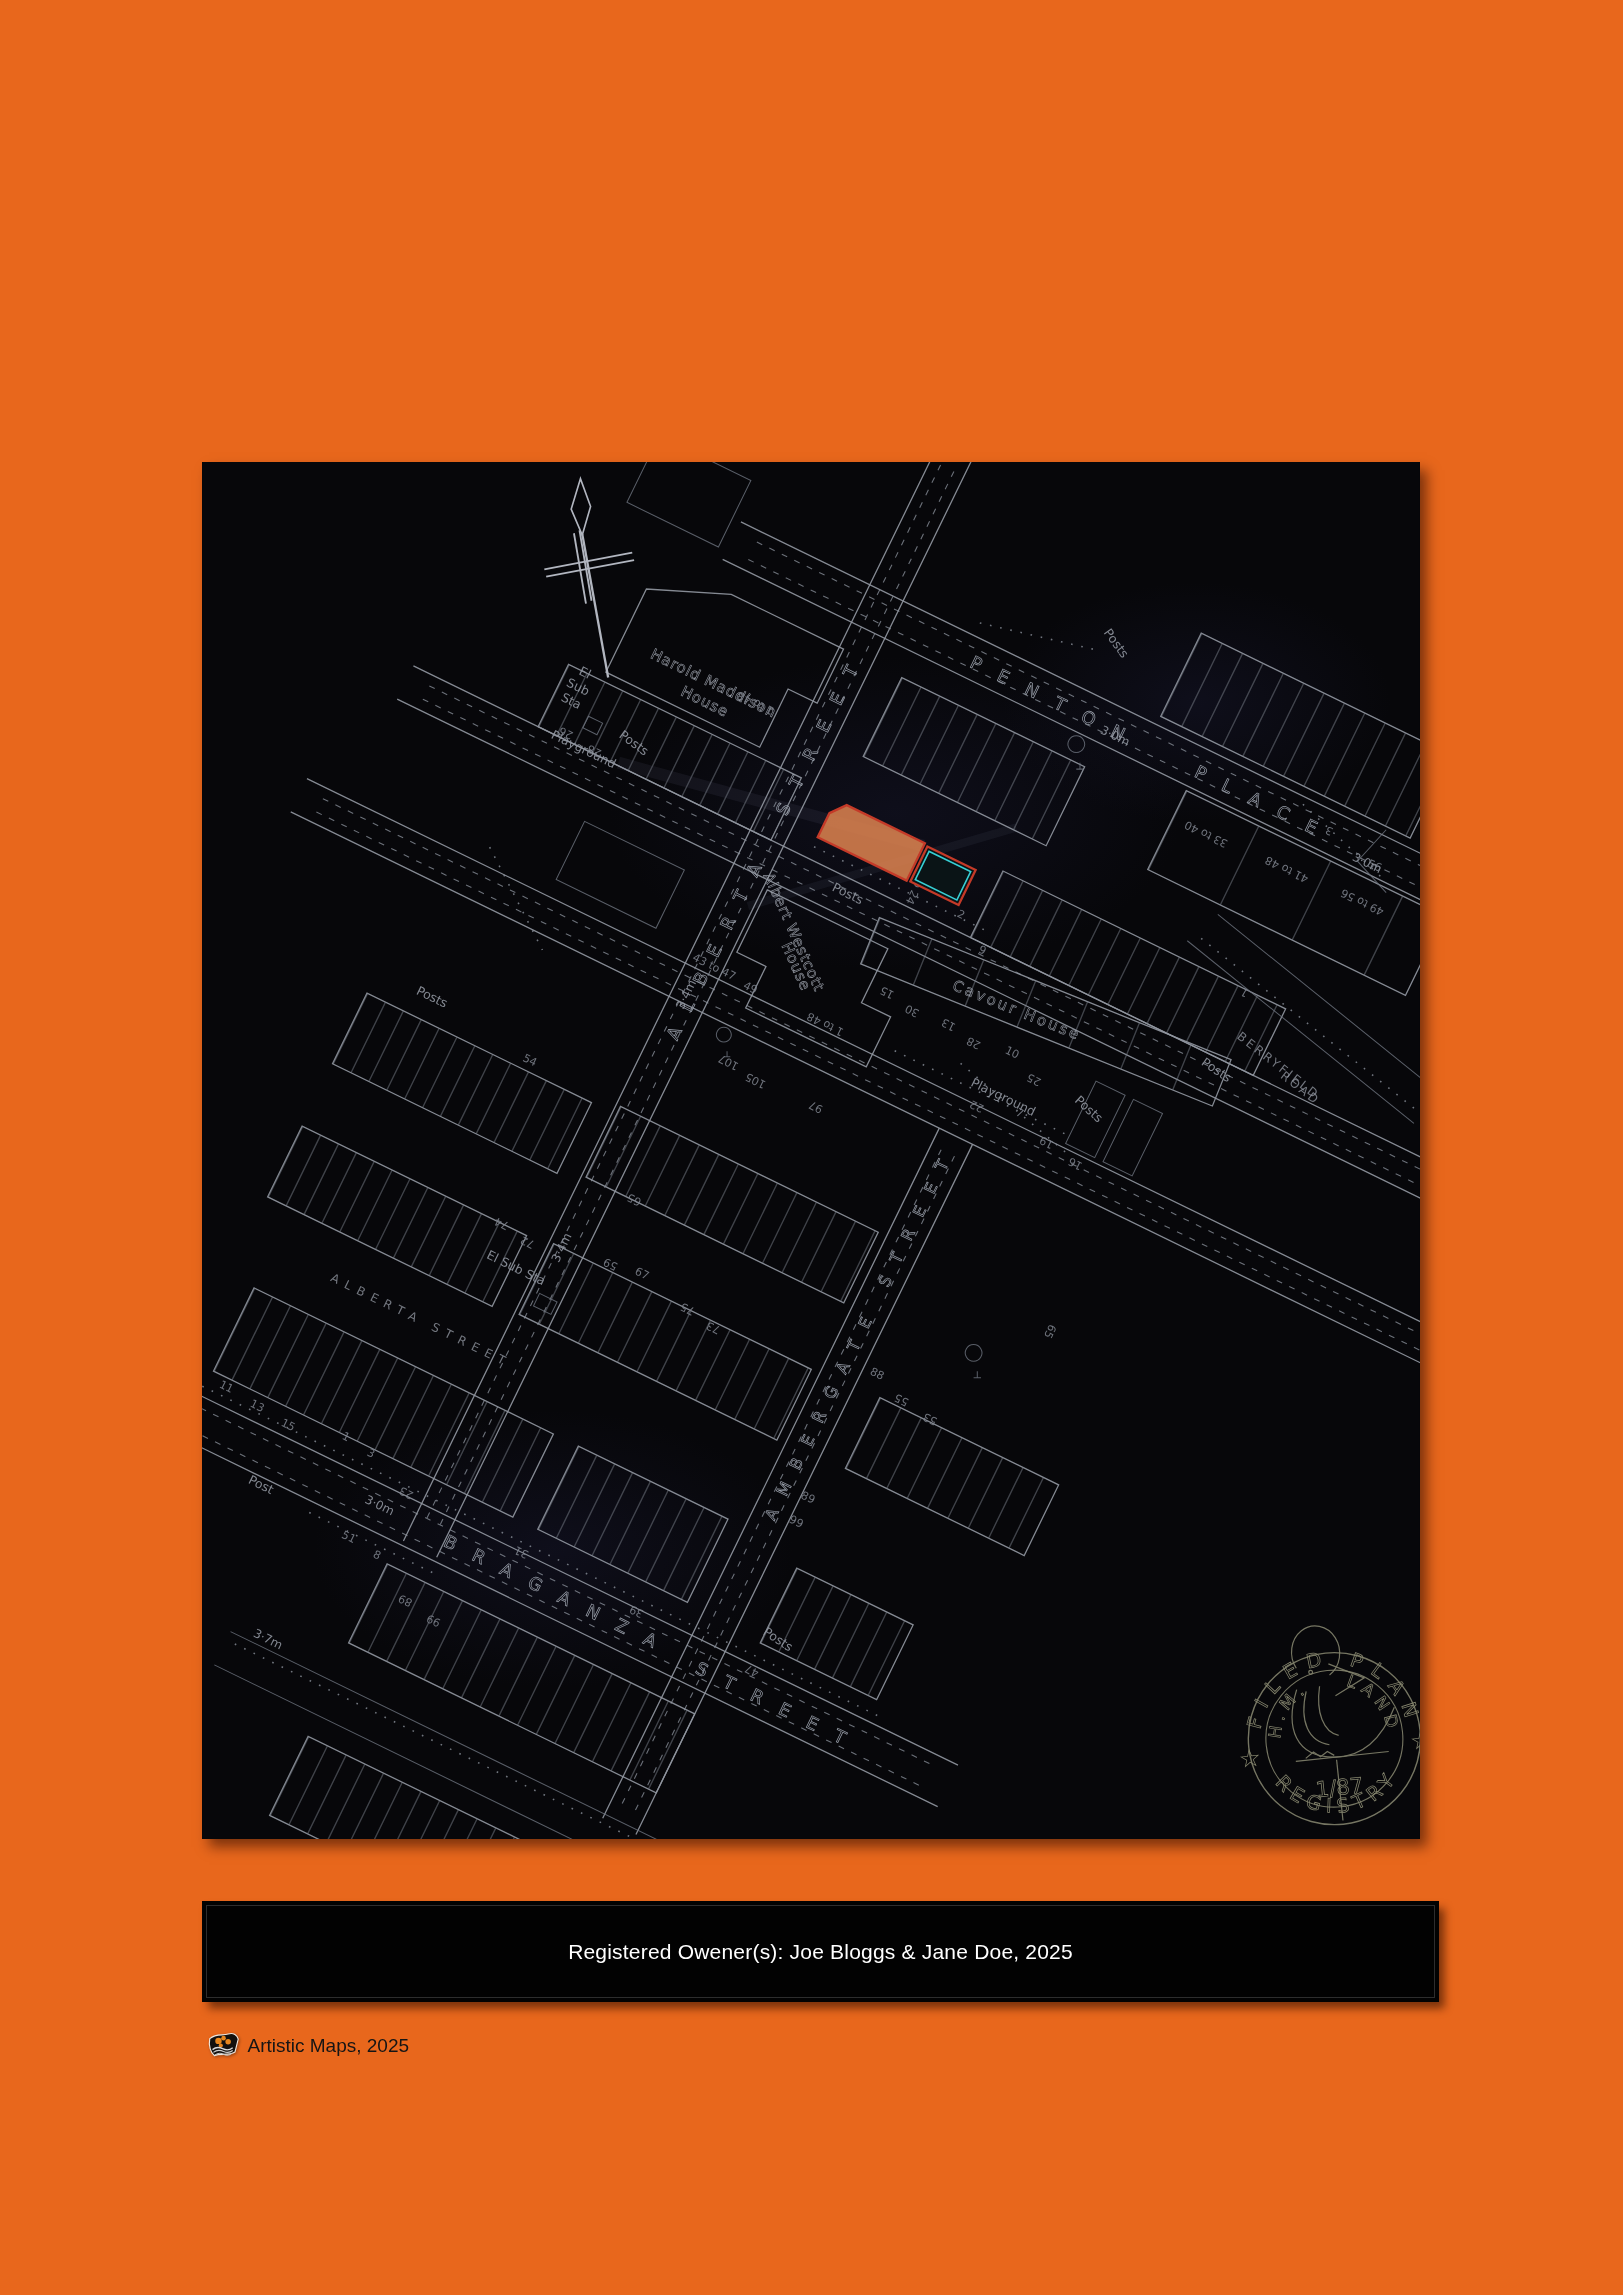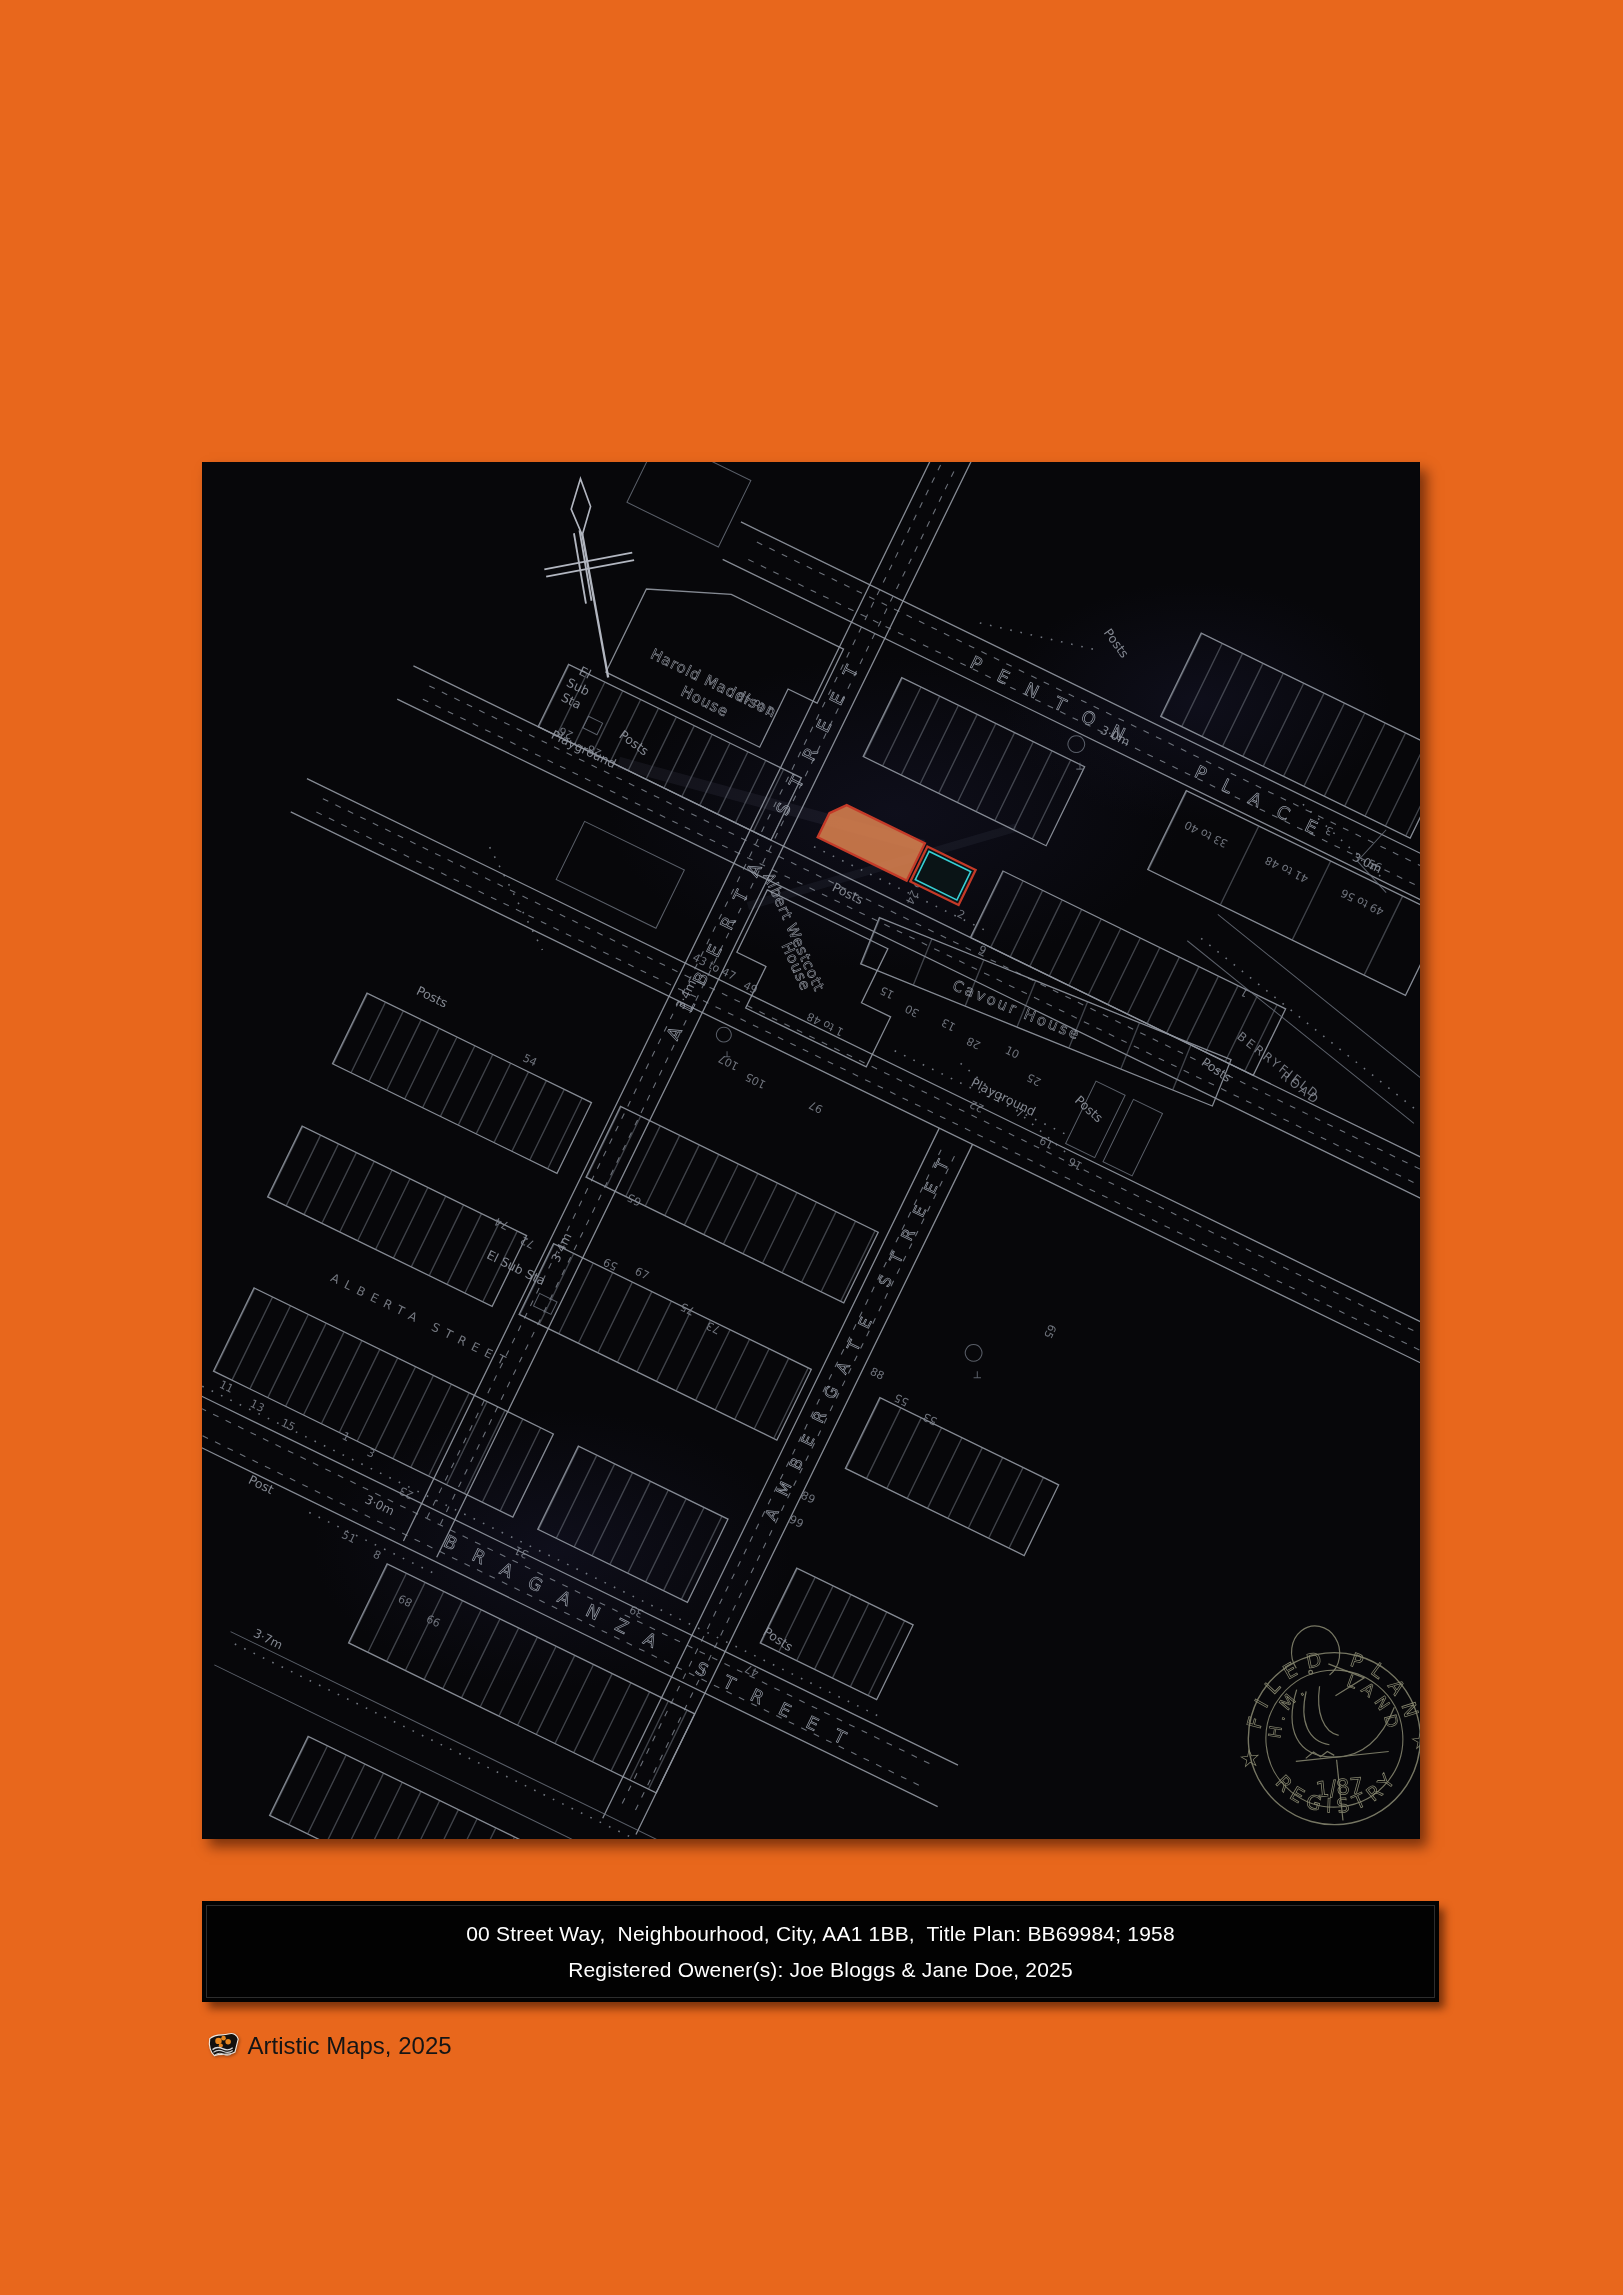--- a/index.html
+++ b/index.html
@@ -51,21 +51,21 @@
     position:absolute;inset:4.2px;border:0.5px solid #2d2d2d;
     display:flex;flex-direction:column;justify-content:center;align-items:center;gap:12px;
   }
   .caption-line{color:#ffffff;font-size:21px;letter-spacing:0.2px;white-space:pre;}
 
   
   .footer{
     position:absolute;left:207px;top:2031px;display:flex;align-items:center;gap:6.5px;
   }
   .footer-logo{filter:drop-shadow(1.4px 1.9px 1.4px rgba(0,0,0,.35));}
-  .footer-credit{color:#151515;font-size:24px;}
+  .footer-credit{color:#151515;font-size:19px;}
 </style>
 </head>
 <body>
 
 <div class="map-panel">
   <svg viewBox="0 0 2633 2977">
     <defs>
       <radialGradient id="patch" cx="50%" cy="50%" r="50%">
         <stop offset="0%" stop-color="#1d1d3c" stop-opacity=".34"></stop>
         <stop offset="100%" stop-color="#1d1d3c" stop-opacity="0"></stop>
@@ -311,21 +311,20 @@
         <path d="M2360 2800 H2562 M2382 2796 l18 -12 l14 12 l16 -10 l14 10"></path>
         <path d="M2448 2806 V2938"></path>
       </g>
       <text class="stamp-num" x="2448" y="2882">1/87</text>
     </g>
   </svg>
 </div>
 
 <div class="caption-bar">
   <div class="caption-inner">
-    <div class="caption-line">00 Street Way,  Neighbourhood, City, AA1 1BB,  Title Plan: BB69984; 1958</div>
     <div class="caption-line">Registered Owener(s): Joe Bloggs &amp; Jane Doe, 2025</div>
   </div>
 </div>
 
 <div class="footer">
   <svg class="footer-logo" width="34" height="29" viewBox="0 0 74 62">
     <path d="M6 16 C20 4 34 10 46 6 C58 2 66 9 68 17 L61 45 C47 54 30 47 16 53 C8 47 3 31 6 16 Z" fill="#14110e" stroke="#f0e7dd" stroke-width="2.5"></path>
     <circle cx="25" cy="21" r="7" fill="#E8861E"></circle>
     <circle cx="36" cy="15" r="5" fill="#E8861E"></circle>
     <circle cx="46" cy="23" r="6" fill="#E8861E"></circle>

